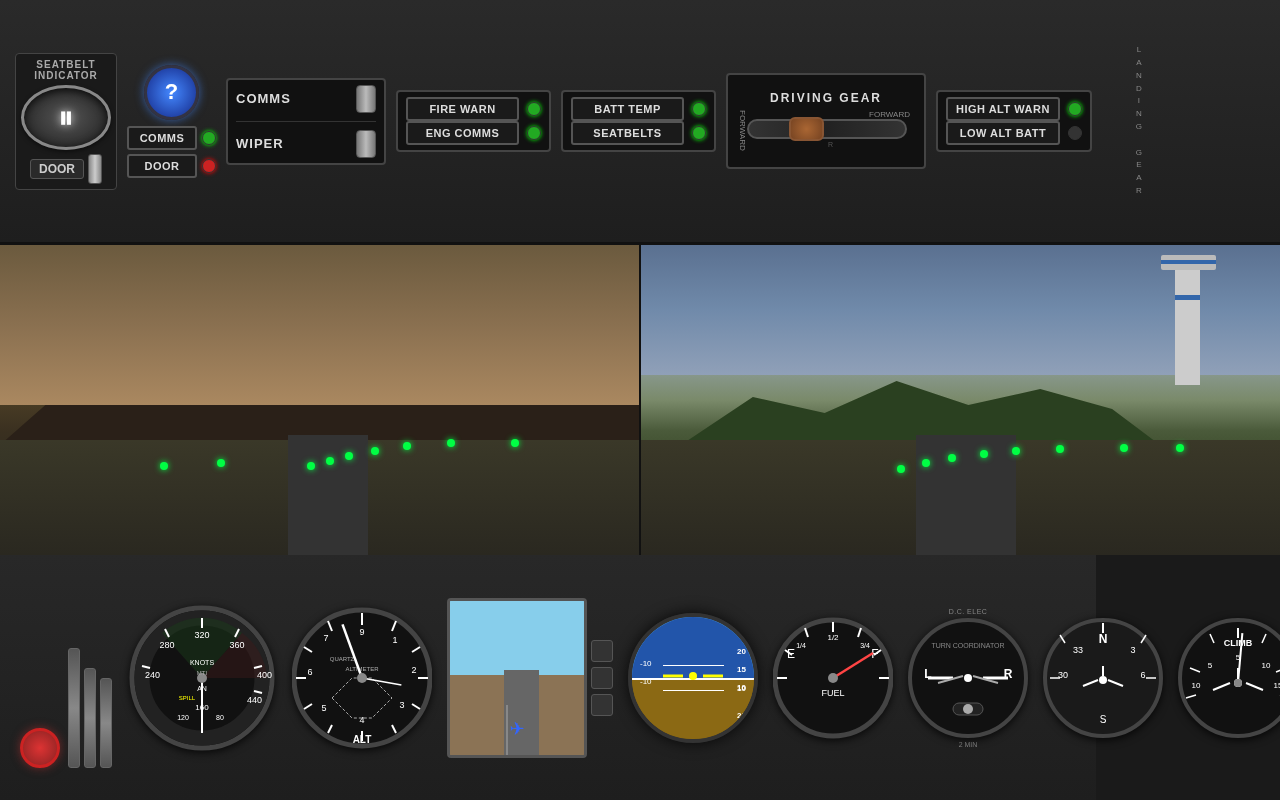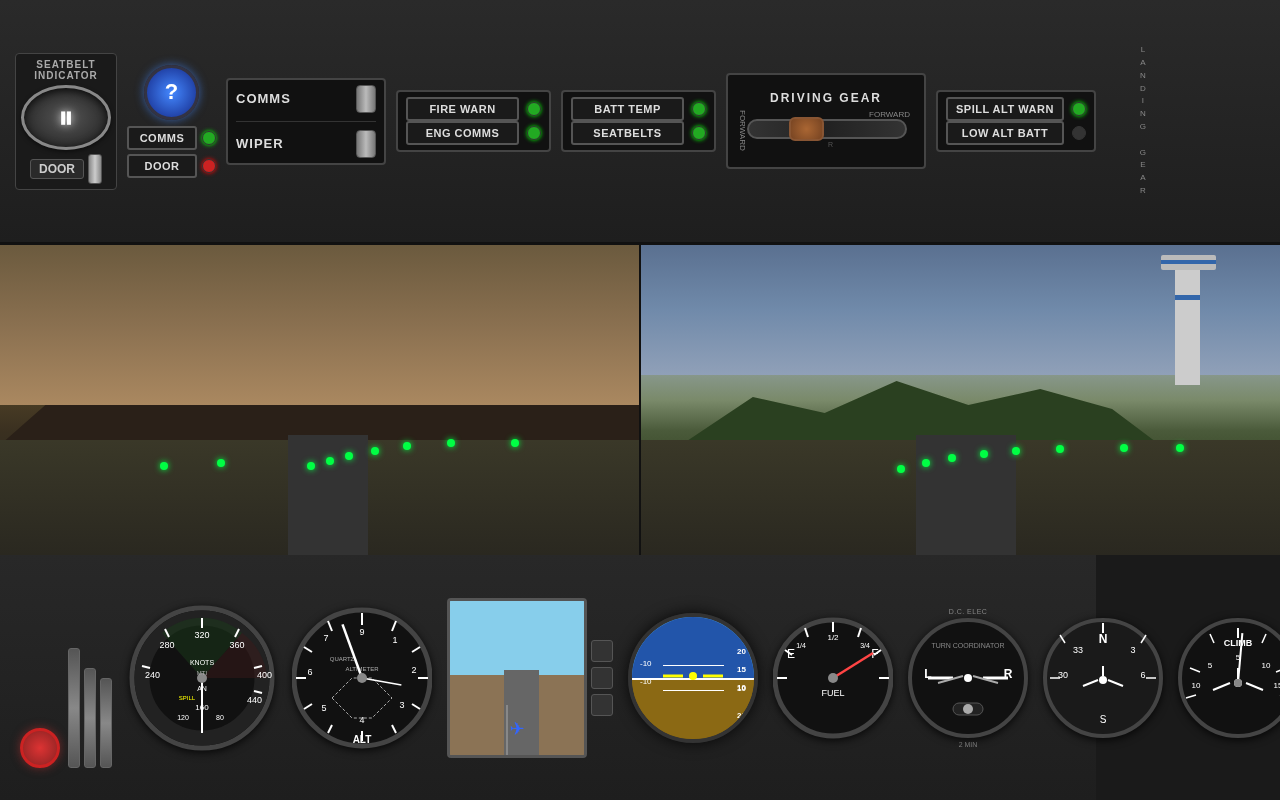--- a/index.html
+++ b/index.html
@@ -461,21 +461,21 @@
         <div class="gear-slider-track">
           <div class="gear-slider-thumb"></div>
         </div>
         <div style="font-size:7px;color:#555;text-align:center;margin-top:2px;">R</div>
       </div>
     </div>
   </div>
 
   <div class="warning-cluster">
     <div class="warn-row">
-      <div class="warn-btn">SPILL ALT WARN</div>
+      <div class="warn-btn">HIGH ALT WARN</div>
       <div class="indicator-dot dot-green"></div>
     </div>
     <div class="warn-row">
       <div class="warn-btn">LOW ALT BATT</div>
       <div class="indicator-dot dot-dark"></div>
     </div>
   </div>
 
   <div style="display:flex;flex-direction:column;align-items:center;gap:5px;min-width:75px;">
     <div style="font-size:8px;color:#888;letter-spacing:1px;text-align:center;line-height:1.6;">L<br>A<br>N<br>D<br>I<br>N<br>G<br><br>G<br>E<br>A<br>R</div>

